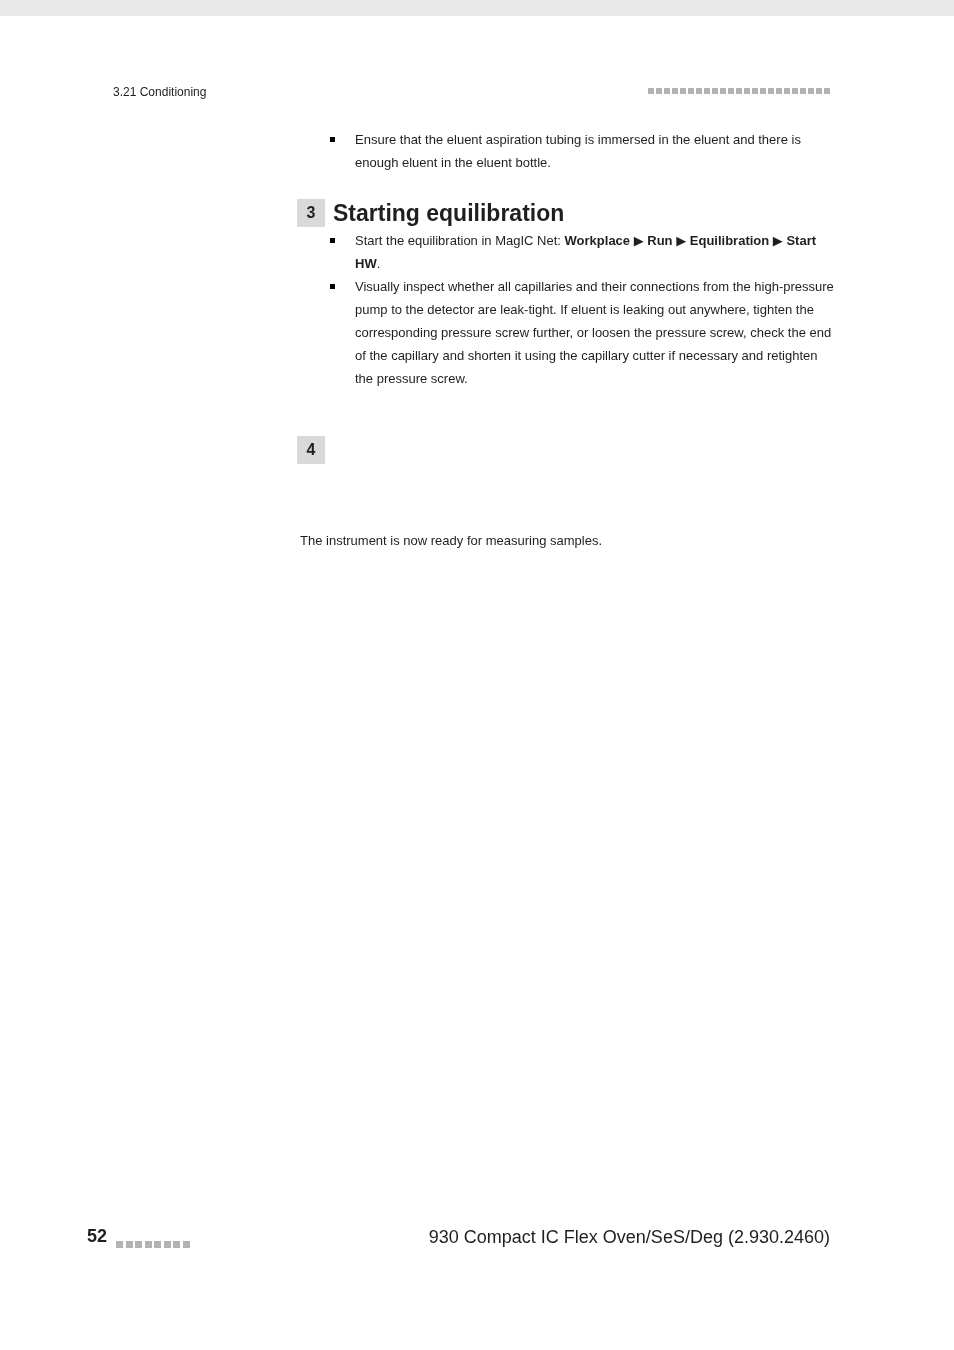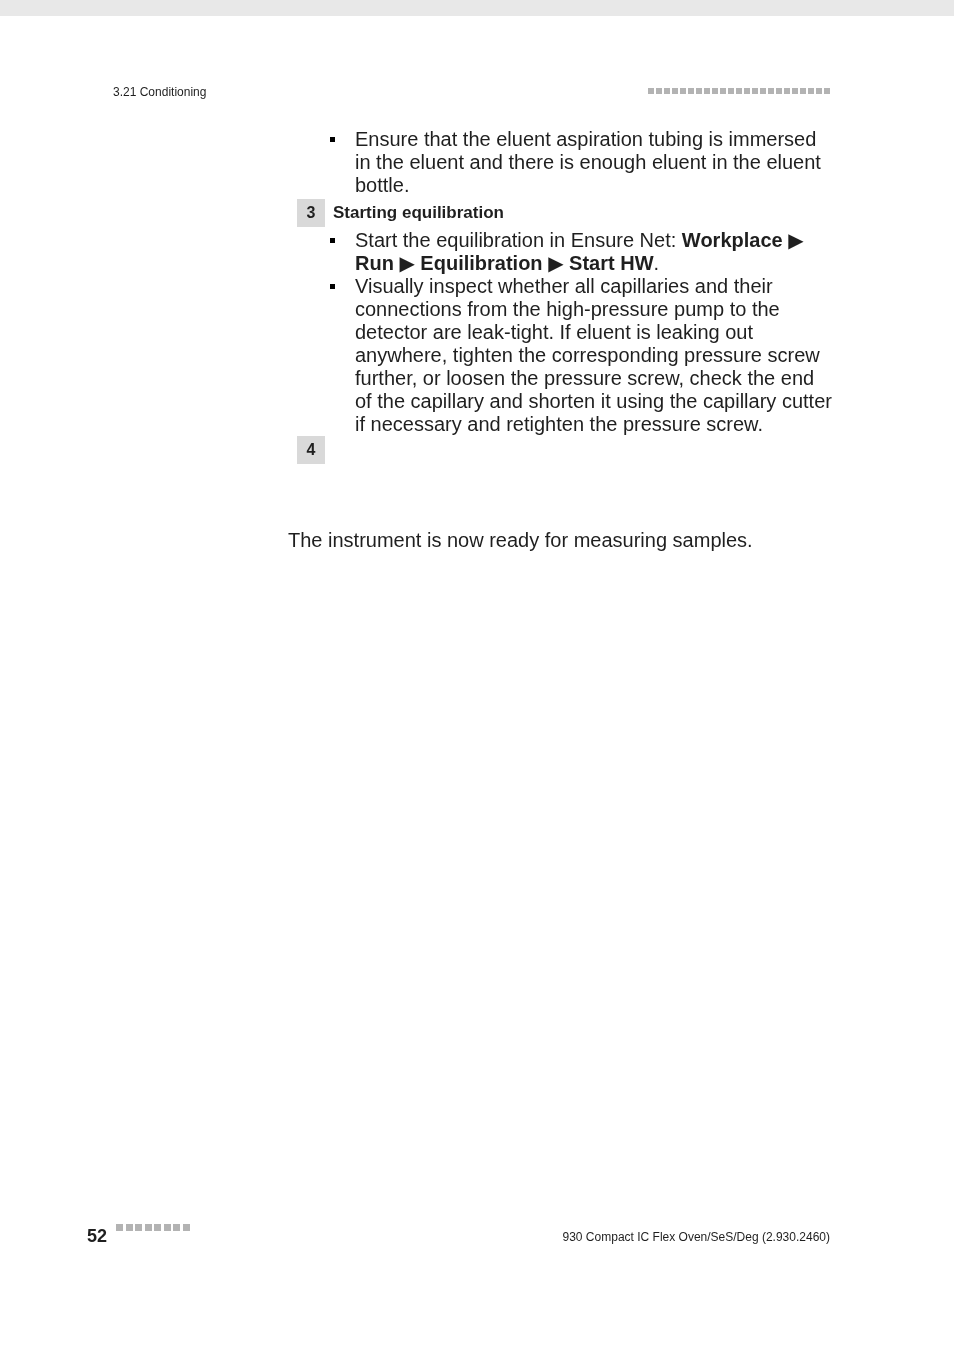--- a/index.html
+++ b/index.html
@@ -24,57 +24,57 @@
     color: var(--text, #1f1f1f);
   }
   .squares { display: flex; align-items: center; }
   .squares .sq { display: inline-block; background: var(--square-gray, #b3b3b3); }
   .squares-header { position: absolute; top: 72px; right: 124px; gap: 2px; }
   .squares-header .sq { width: 6px; height: 6px; }
   .squares-footer { gap: 2.5px; }
   .squares-footer .sq { width: 7px; height: 7px; }
 
   
-  .textblock { font-size: 20px; line-height: 23px; }
+  .textblock { font-size: 13px; line-height: 23px; }
 
   .bullet-list { position: absolute; left: 297px; width: 538px; }
   .bullet-item { position: relative; padding-left: 58px; }
   .bullet-marker {
     position: absolute;
     left: 33px; top: 9px;
     width: 5px; height: 5px;
     background: #000;
   }
 
   .step-header { position: absolute; left: 297px; display: flex; align-items: flex-start; }
   .step-num-box {
     width: 28px; height: 28px;
     background: var(--step-box-bg, #d9d9d9);
     display: flex; align-items: center; justify-content: center;
     font-size: 16px; font-weight: 700;
   }
   .step-title {
     margin-left: 8px;
-    font-size: 17px; font-weight: 700;
+    font-size: 23px; font-weight: 700;
     line-height: 28px;
     white-space: nowrap;
   }
 
   .step-body { position: absolute; left: 333px; width: 492px; }
-  .closing-par { position: absolute; left: 288px; width: 540px; }
+  .closing-par { position: absolute; left: 300px; width: 540px; }
 
   
   .footer-left {
     position: absolute; top: 1208px; left: 87px;
-    display: flex; align-items: flex-start; gap: 9px;
+    display: flex; align-items: flex-end; gap: 9px;
   }
   .page-number { font-size: 18px; font-weight: 700; line-height: 24px; }
   .footer-right {
     position: absolute; top: 1213px; right: 124px;
-    font-size: 12px; line-height: 16px;
+    font-size: 18px; line-height: 16px;
     text-align: right;
     color: var(--text, #1f1f1f);
   }
 </style>
 </head>
 <body>
 
 <div class="page">
 
   <div class="running-header">3.21 Conditioning</div>
@@ -112,21 +112,21 @@
   </div>
 
   <div class="step-header" style="top:183px;">
     <div class="step-num-box">3</div>
     <div class="step-title">Starting equilibration</div>
   </div>
 
   <div class="bullet-list textblock" style="top:213px;">
     <div class="bullet-item">
       <span class="bullet-marker"></span>
-      <span><span>Start the equilibration in Ensure Net: </span><span class="b">Workplace ▶ Run ▶ Equi­libration ▶ Start HW</span><span>.</span></span>
+      <span><span>Start the equilibration in MagIC Net: </span><span class="b">Workplace ▶ Run ▶ Equi­libration ▶ Start HW</span><span>.</span></span>
     </div>
     <div class="bullet-item">
       <span class="bullet-marker"></span>
       <span>Visually inspect whether all capillaries and their connections from the high-pressure pump to the detector are leak-tight. If eluent is leaking out anywhere, tighten the corresponding pressure screw further, or loosen the pressure screw, check the end of the capil­lary and shorten it using the capillary cutter if necessary and retighten the pressure screw.</span>
     </div>
   </div>
 
   <div class="step-header" style="top:420px;">
     <div class="step-num-box">4</div>
   </div>

